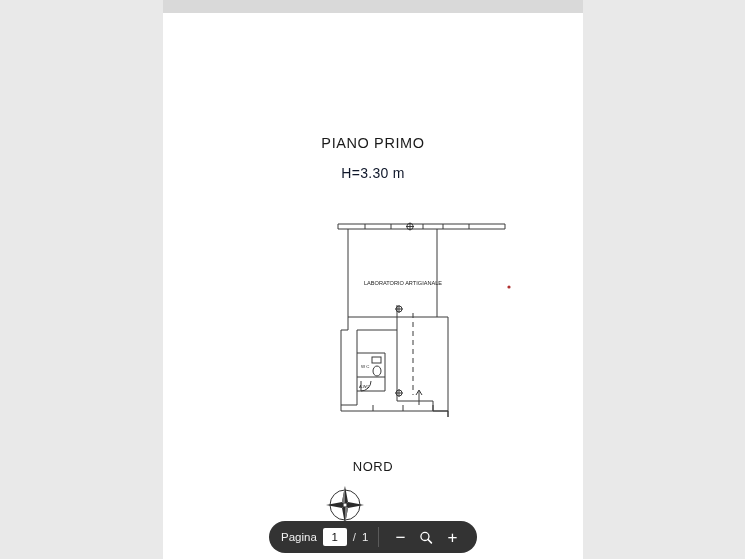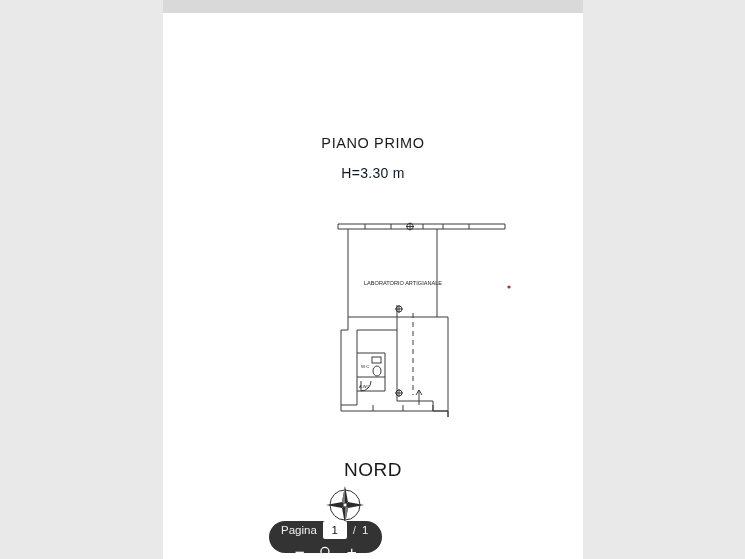--- a/index.html
+++ b/index.html
@@ -74,21 +74,21 @@
     width: 300px;
     height: 235px;
   }
 
   .nord-label {
     position: absolute;
     left: 0;
     top: 446px;
     width: 420px;
     text-align: center;
-    font-size: 19px;
+    font-size: 13px;
     letter-spacing: 0.5px;
     color: #1a1a1a;
   }
 
   .compass {
     position: absolute;
     left: 158px;
     top: 468px;
     width: 48px;
     height: 48px;
@@ -101,21 +101,20 @@
     top: 521px;
     height: 32px;
     background: #333333;
     border-radius: 16px;
     display: flex;
     align-items: center;
     color: #ffffff;
     font-size: 11.5px;
     padding: 0 6px;
     box-sizing: border-box;
-    flex-direction: column;
   }
   .tb-group {
     display: flex;
     align-items: center;
     height: 100%;
     padding: 0 6px;
   }
   .tb-sep {
     width: 1px;
     height: 20px;

